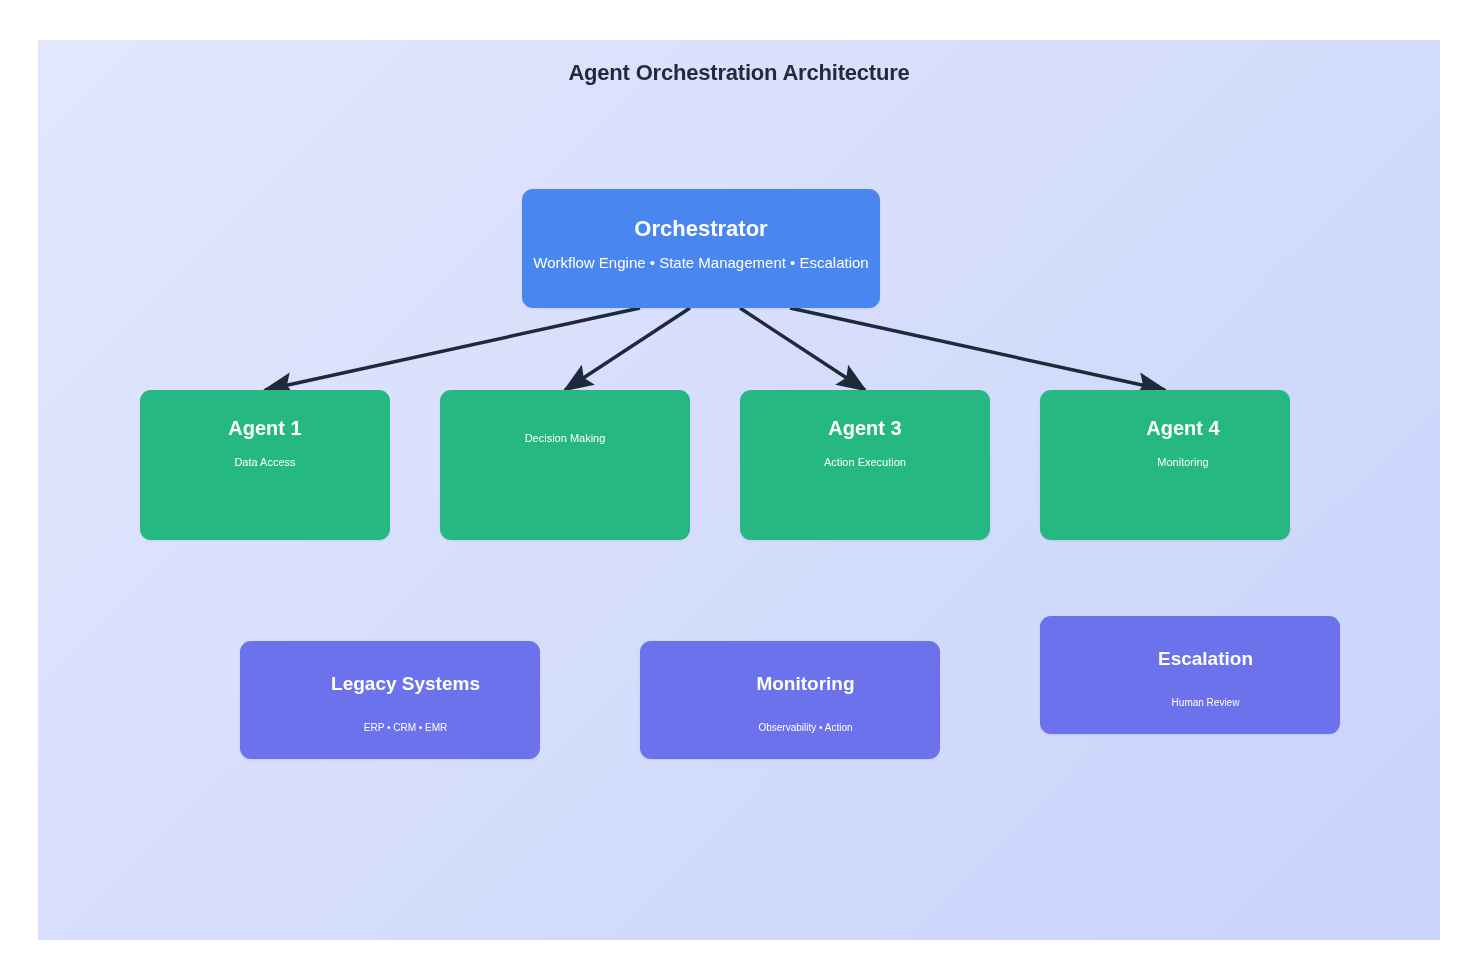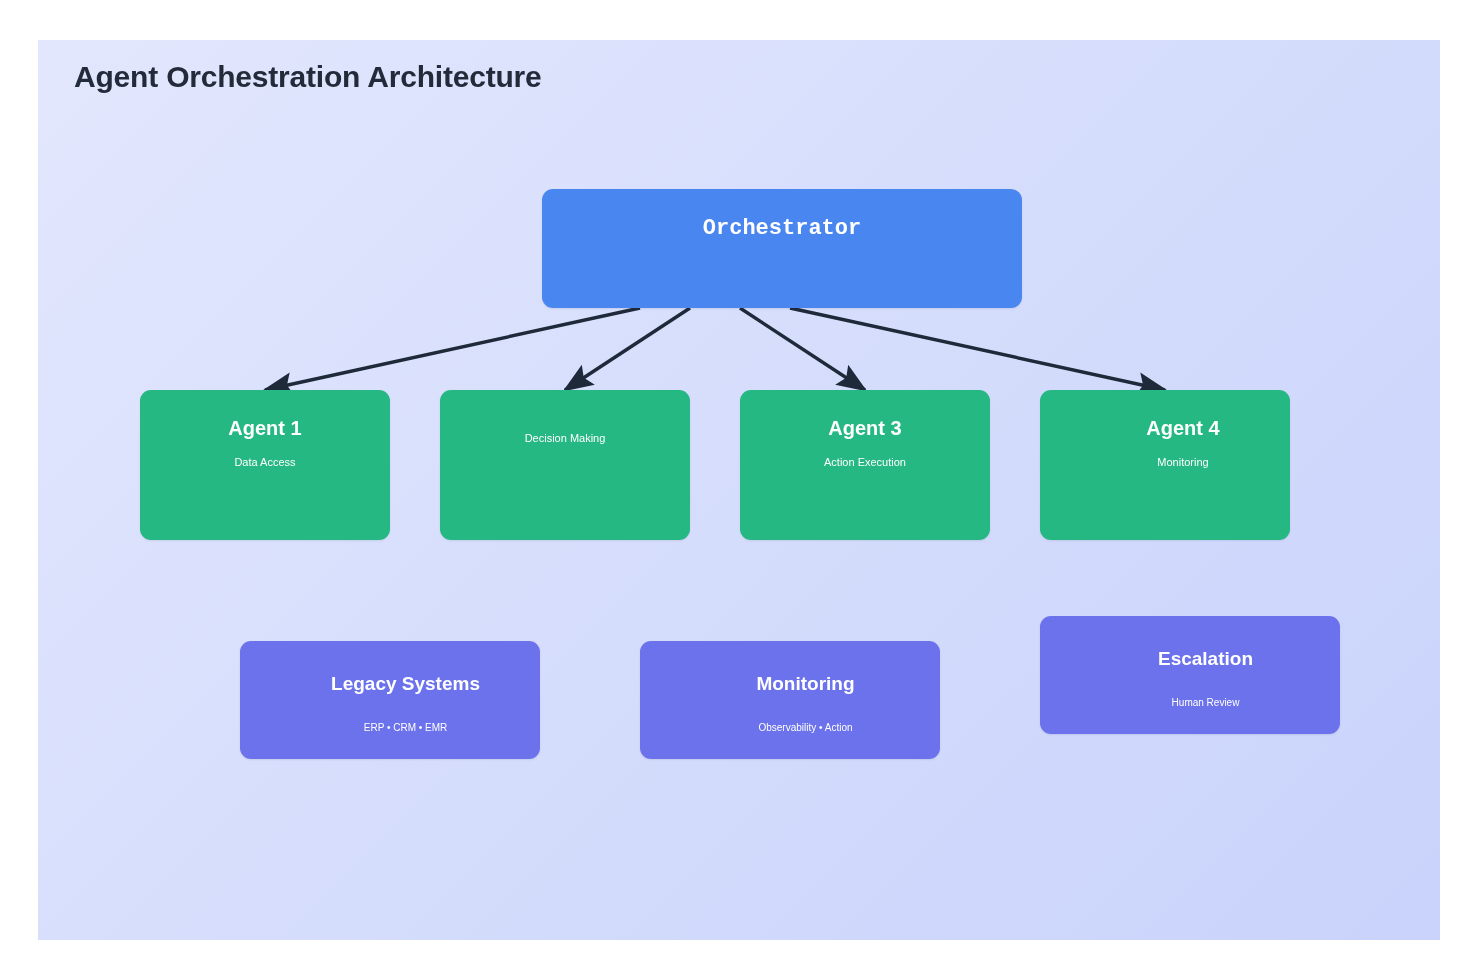--- a/index.html
+++ b/index.html
@@ -22,25 +22,25 @@
     height: 900px;
     background: linear-gradient(135deg, #e2e7fd 0%, #dde3fc 45%, #c9d3fb 100%);
     overflow: hidden;
   }
 
   #diagram-title {
     position: absolute;
     left: 0;
     top: 20px;
     width: 1402px;
-    font-size: 30px;
+    text-align: center;
+    font-size: 22px;
     font-weight: bold;
     color: #222b3a;
     letter-spacing: -0.2px;
-    padding-left: 36px;
   }
 
   .node {
     position: absolute;
     box-sizing: border-box;
     border-radius: 11px;
     padding-top: 26px;
     text-align: center;
     color: #ffffff;
     box-shadow: 0 1px 2px rgba(40,50,90,0.10);
@@ -102,22 +102,23 @@
       </marker>
     </defs>
     <g id="arrow-group" stroke="#1e2a3a" stroke-width="3.4" fill="none">
         <line x1="602" y1="268" x2="227" y2="350" marker-end="url(#arrowhead)" stroke-linecap="butt"></line>
         <line x1="652" y1="268" x2="527" y2="350" marker-end="url(#arrowhead)" stroke-linecap="butt"></line>
         <line x1="702" y1="268" x2="827" y2="350" marker-end="url(#arrowhead)" stroke-linecap="butt"></line>
         <line x1="752" y1="268" x2="1127" y2="350" marker-end="url(#arrowhead)" stroke-linecap="butt"></line>
       </g>
   </svg>
 
-  <div class="node orchestrator" style="left: 504px; top: 149px; width: 480px; height: 119px; background: rgb(74, 134, 240); font-family: Liberation Mono, monospace;">
+  <div class="node orchestrator" style="left: 484px; top: 149px; width: 358px; height: 119px; background: rgb(74, 134, 240);">
     <div class="node-title">Orchestrator</div>
+    <div class="node-sub">Workflow Engine • State Management • Escalation</div>
   </div>
 
   <div class="node agent" style="left: 102px; top: 350px; width: 250px; height: 150px; background: rgb(37, 184, 130);">
     <div class="node-title">Agent 1</div>
     <div class="node-sub">Data Access</div>
   </div>
   <div class="node agent" style="left: 402px; top: 350px; width: 250px; height: 150px; background: rgb(37, 184, 130);">
     <div class="node-sub">Decision Making</div>
   </div>
   <div class="node agent" style="left: 702px; top: 350px; width: 250px; height: 150px; background: rgb(37, 184, 130);">

